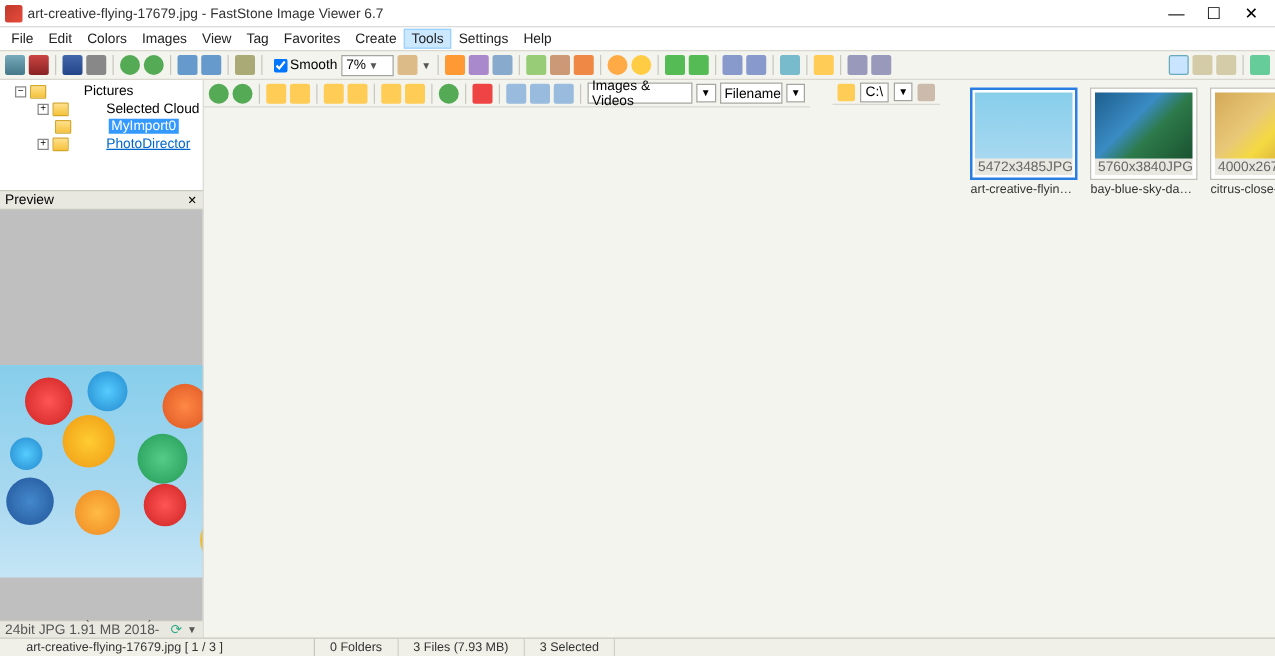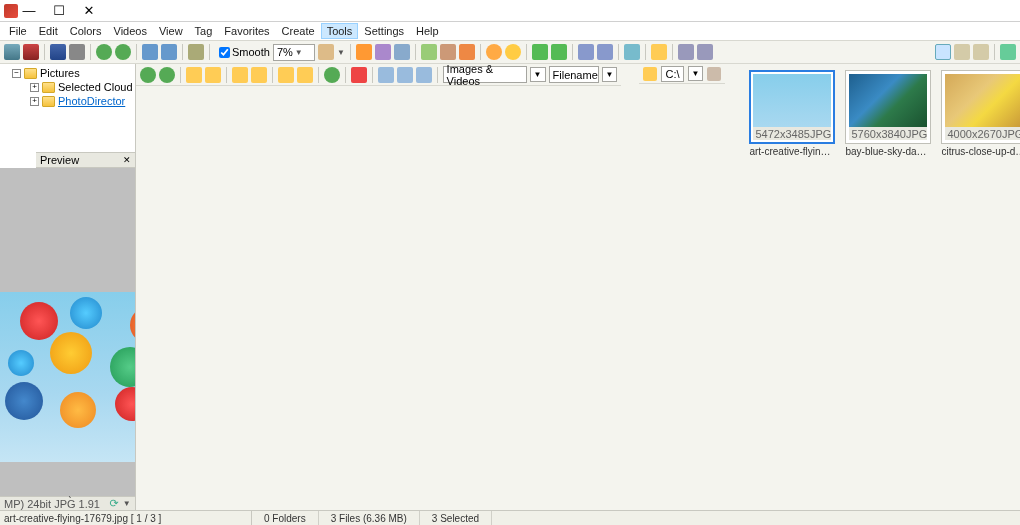--- a/index.html
+++ b/index.html
@@ -14,65 +14,66 @@
 .menubar span.active { background: #cce8ff; border: 1px solid #99d1ff; padding: 1px 5px; }
 .toolbar { height: 24px; background: #f4f4ee; border-top: 1px solid #d8d8d0; border-bottom: 1px solid #d8d8d0; display: flex; align-items: center; padding: 0 4px; gap: 3px; }
 .tbtn { width: 16px; height: 16px; border-radius: 2px; cursor: pointer; flex-shrink: 0; }
 .sep { width: 1px; height: 16px; background: #c8c8c0; margin: 0 2px; }
 .content { flex: 1; display: flex; min-height: 0; }
 .left { width: 252px; display: flex; flex-direction: column; background: #fff; border-right: 1px solid #c8c8c0; }
 .tree { flex: 0 0 auto; height: 88px; overflow: auto; padding: 2px; background: #fff; }
 .tree-row { display: flex; align-items: center; height: 14px; gap: 3px; cursor: pointer; }
 .tree-toggle { width: 9px; height: 9px; border: 1px solid #888; display: flex; align-items: center; justify-content: center; font-size: 8px; line-height: 1; }
 .tree-folder { width: 13px; height: 11px; background: linear-gradient(#ffe08a,#f5c23d); border: 1px solid #d4a82a; border-radius: 1px; }
-.tree-label { white-space: nowrap; }
+.tree-label { white-space: nowrap; margin-left: 27px; }
 .tree-label.sel { background: #3399ff; color: #fff; padding: 0 2px; }
 .tree-label.link { color: #0066cc; text-decoration: underline; }
-.previewhdr { height: 16px; background: #e8e8e0; border-top: 1px solid #c8c8c0; border-bottom: 1px solid #c8c8c0; display: flex; align-items: center; padding: 0 4px; justify-content: space-between; margin-left: 36px; }
+.previewhdr { height: 16px; background: #e8e8e0; border-top: 1px solid #c8c8c0; border-bottom: 1px solid #c8c8c0; display: flex; align-items: center; padding: 0 4px; justify-content: space-between; }
 .preview { flex: 1; background: #bfbfbf; display: flex; align-items: center; justify-content: center; position: relative; }
 .preview-img { width: 100%; height: 170px; background: linear-gradient(#87ceeb 0%,#a8d8f0 60%,#c5e5f5 100%); margin-top: 90px; position: relative; overflow: hidden; }
 .umbrella { position: absolute; border-radius: 50%; }
 .right { flex: 1; display: flex; flex-direction: row; background: #f4f4ee; gap: 18px; }
 .right-toolbar { height: 22px; display: flex; align-items: center; padding: 0 4px; gap: 3px; border-bottom: 1px solid #d8d8d0; }
 .combo { height: 17px; border: 1px solid #a5a5a0; background: #fff; display: flex; align-items: center; padding: 0 3px; gap: 2px; cursor: pointer; }
 .combo .arrow { font-size: 8px; color: #555; }
 .pathbar { height: 20px; display: flex; align-items: center; padding: 0 4px; gap: 4px; border-bottom: 1px solid #d8d8d0; }
 .path-input { flex: 1; height: 16px; border: 1px solid #a5a5a0; background: #fff; padding: 0 3px; display: flex; align-items: center; }
 .thumbs { flex: 1; background: #f4f4ee; padding: 6px; display: flex; gap: 10px; align-items: flex-start; }
 .thumb { width: 86px; cursor: pointer; }
 .thumb-frame { height: 74px; background: #fff; border: 1px solid #c0c0b8; padding: 3px; display: flex; flex-direction: column; }
 .thumb-frame.sel { border: 2px solid #2a7de1; padding: 2px; }
 .thumb-img { flex: 1; background: #8bc; }
 .thumb-info { height: 13px; background: #e8e8e0; display: flex; justify-content: space-between; align-items: center; padding: 0 2px; font-size: 8px; color: #666; }
 .thumb-name { text-align: center; font-size: 10px; color: #333; margin-top: 2px; white-space: nowrap; overflow: hidden; text-overflow: ellipsis; }
 .infobar { height: 14px; background: #e8e8e0; border-top: 1px solid #c8c8c0; display: flex; align-items: center; padding: 0 4px; font-size: 10px; color: #555; }
 .statusbar { height: 15px; background: #f0f0e8; border-top: 1px solid #c8c8c0; display: flex; align-items: center; }
 .status-cell { border-right: 1px solid #d0d0c8; padding: 0 12px; font-size: 10px; color: #333; height: 100%; display: flex; align-items: center; }
-.status-left { width: 252px; padding: 0 4px; font-size: 10px; color: #333; border-right: 1px solid #c8c8c0; height: 100%; display: flex; align-items: center; }
+.status-left { width: 252px; padding: 0 21px; font-size: 10px; color: #333; border-right: 1px solid #c8c8c0; height: 100%; display: flex; align-items: center; }
 .smooth { display: flex; align-items: center; gap: 2px; margin-left: 4px; }
 .spacer { flex: 1; }
 input[type=checkbox]{ width: 11px; height: 11px; }
 </style>
 </head>
 <body>
 
 <div class="titlebar">
   <div class="app-icon"></div>
+  <div class="title">art-creative-flying-17679.jpg  -  FastStone Image Viewer 6.7</div>
   <div class="winbtns">
     <div class="winbtn">―</div>
     <div class="winbtn">☐</div>
     <div class="winbtn">✕</div>
   </div>
 </div>
 
 <div class="menubar" id="menubar">
     <span>File</span>
     <span>Edit</span>
     <span>Colors</span>
-    <span>Videos</span>
+    <span>Images</span>
     <span>View</span>
     <span>Tag</span>
     <span>Favorites</span>
     <span>Create</span>
     <span class="active">Tools</span>
     <span>Settings</span>
     <span>Help</span>
   </div>
 
 <div class="toolbar">
@@ -137,20 +138,25 @@
     <div class="tree" id="tree">
         <div class="tree-row" style="padding-left: 10px;">
           <span class="tree-toggle">−</span>
           <span class="tree-folder"></span>
           <span class="tree-label">Pictures</span>
         </div>
         <div class="tree-row" style="padding-left: 28px;">
           <span class="tree-toggle">+</span>
           <span class="tree-folder"></span>
           <span class="tree-label">Selected Cloud</span>
+        </div>
+        <div class="tree-row" style="padding-left: 28px;">
+          <span style="width:11px"></span>
+          <span class="tree-folder"></span>
+          <span class="tree-label sel">MyImport0</span>
         </div>
         <div class="tree-row" style="padding-left: 28px;">
           <span class="tree-toggle">+</span>
           <span class="tree-folder"></span>
           <span class="tree-label link">PhotoDirector</span>
         </div>
       </div>
     <div class="previewhdr">
       <span>Preview</span>
       <span style="font-size:9px">✕</span>
@@ -250,15 +256,15 @@
           </div>
           <div class="thumb-name">citrus-close-up-delic...</div>
         </div>
       </div>
   </div>
 </div>
 
 <div class="statusbar">
   <div class="status-left">art-creative-flying-17679.jpg [ 1 / 3 ]</div>
   <div class="status-cell">0 Folders</div>
-  <div class="status-cell">3 Files (6.36 MB)</div>
+  <div class="status-cell">3 Files (7.93 MB)</div>
   <div class="status-cell">3 Selected</div>
 </div>
 
 </body></html>

